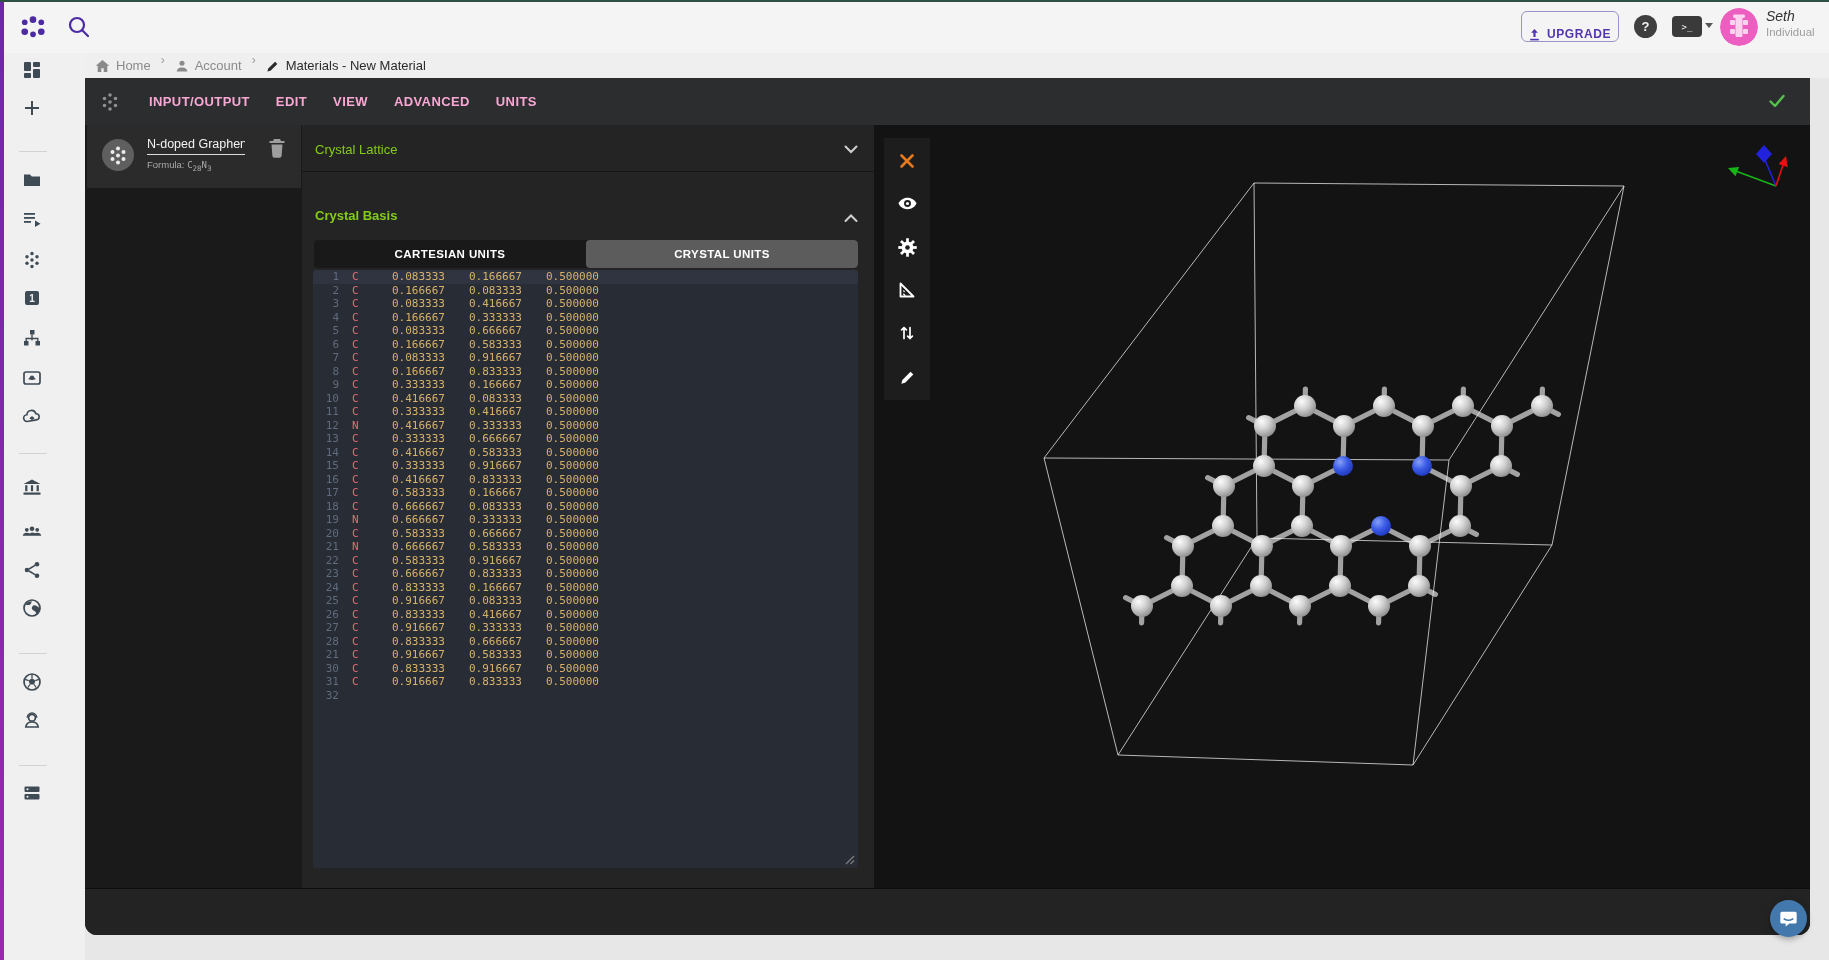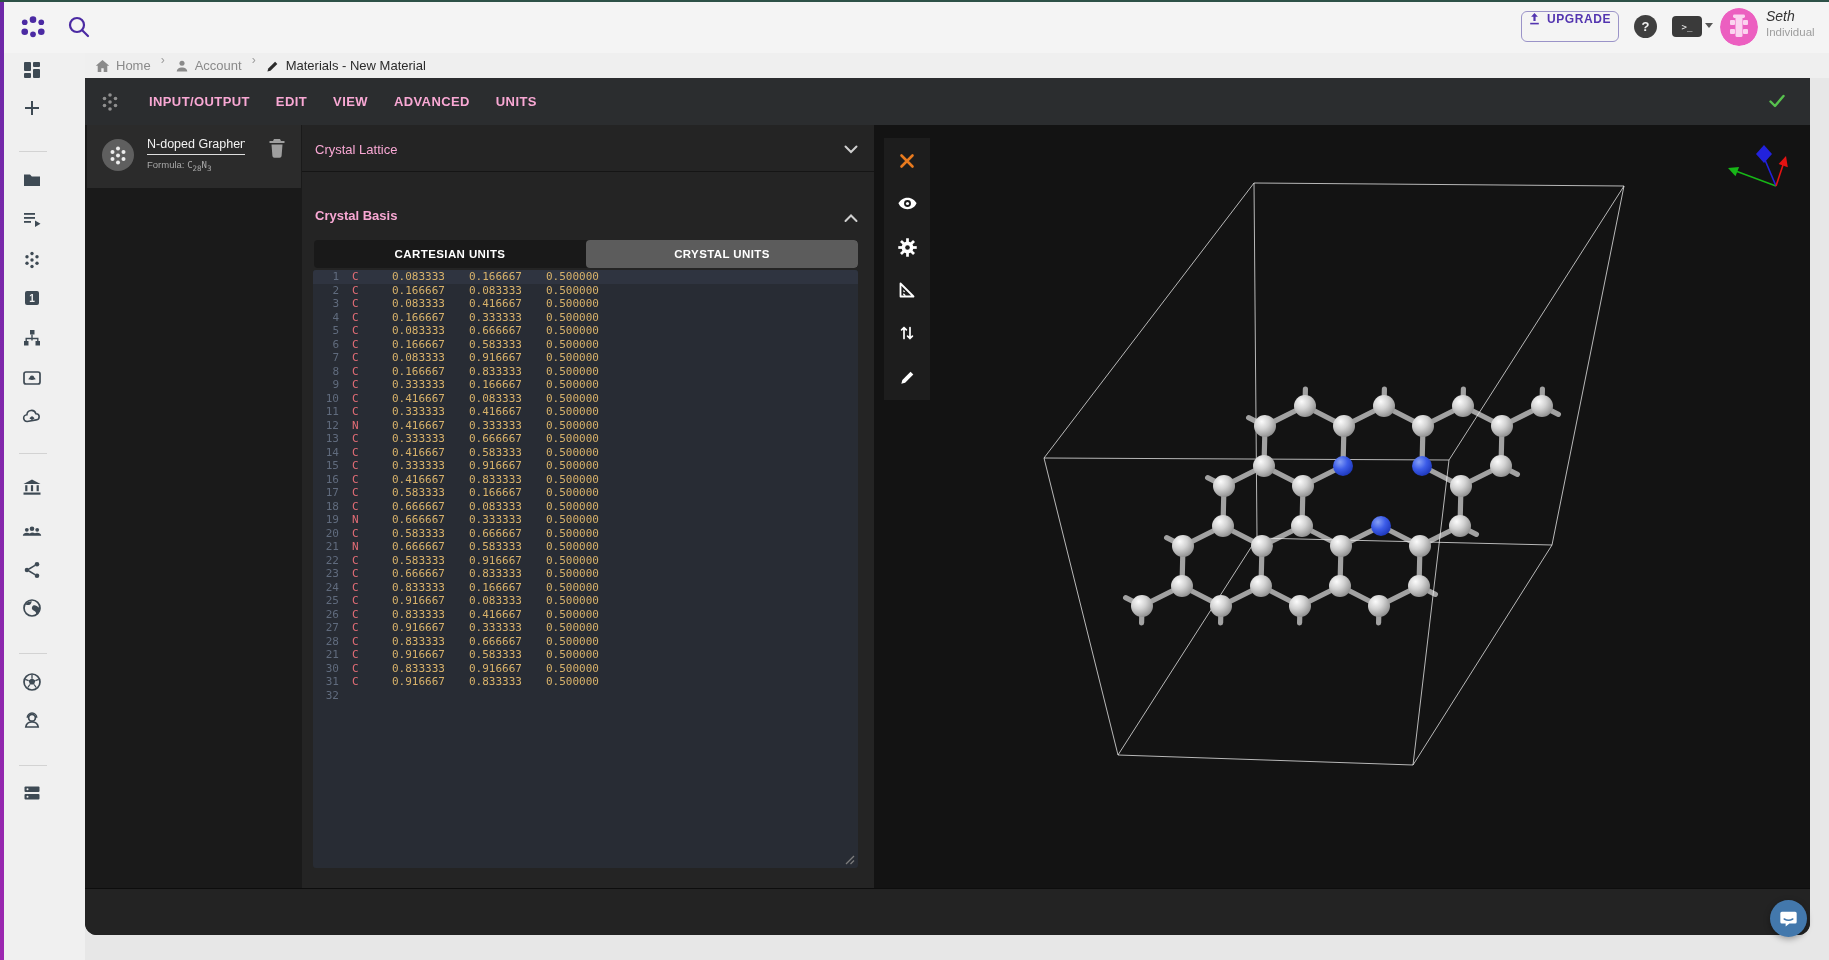--- a/index.html
+++ b/index.html
@@ -12,21 +12,21 @@
   .topbar{left:4px;top:2px;width:1825px;height:51px;background:#f4f4f4;}
   .breadcrumb-row{left:85px;top:53px;width:1744px;height:25px;background:#efefef;display:flex;}
   .sidebar{left:4px;top:53px;width:81px;height:907px;background:#f0f0f0;}
   .side-item{position:absolute;left:16px;width:24px;height:24px;display:flex;align-items:center;justify-content:center;cursor:pointer;}
   .side-item svg{fill:#3e4a54;}
   .side-divider{position:absolute;left:15px;width:28px;height:1px;background:#d3d3d3;}
   
   .logo{left:16px;top:13px;width:26px;height:24px;}
   .search-btn{left:62px;top:12px;width:26px;height:26px;}
   .upgrade-btn{left:1517px;top:9px;width:96px;height:29px;border:1.5px solid #9a93c8;border-radius:6px;
-    display:flex;align-items:flex-start;justify-content:center;gap:7px;color:#5335b0;font-size:12px;font-weight:700;
+    display:flex;align-items:flex-end;justify-content:center;gap:7px;color:#5335b0;font-size:12px;font-weight:700;
     letter-spacing:.6px;background:transparent;cursor:pointer;}
   .help-btn{left:1630px;top:13px;width:23px;height:23px;border-radius:50%;background:#3f3f3f;color:#f2f2f2;
     display:flex;align-items:center;justify-content:center;font-size:13px;font-weight:700;cursor:pointer;}
   .term-btn{left:1668px;top:14px;width:30px;height:21px;border-radius:4px;background:#3a3a3a;color:#eee;
     display:flex;align-items:center;justify-content:center;font-family:"DejaVu Sans Mono",monospace;font-size:9px;cursor:pointer;}
   .term-caret{left:1701px;top:21px;width:0;height:0;border-left:4px solid transparent;border-right:4px solid transparent;border-top:5px solid #555;}
   .avatar{left:1716px;top:6px;width:38px;height:38px;border-radius:50%;overflow:hidden;cursor:pointer;}
   .user-name{left:1762px;top:6px;font-size:14px;color:#333;font-weight:500;font-style:italic;}
   .user-plan{left:1762px;top:24px;font-size:11.5px;color:#9e9e9e;}
   
@@ -44,21 +44,21 @@
   .left-panel{position:absolute;left:0;top:47px;width:217px;height:763px;background:#1a1a1a;border-right:1px solid #111;}
   .mat-item{position:absolute;left:2px;top:0px;width:214px;height:63px;background:#2b2b2b;cursor:pointer;}
   .mat-avatar{position:absolute;left:15px;top:14px;width:32px;height:32px;border-radius:50%;background:#5f5f5f;}
   .mat-name{position:absolute;left:60px;top:12px;width:98px;font-size:12.5px;color:#f2f2f2;
     border-bottom:1px solid #dedede;padding-bottom:3px;white-space:nowrap;overflow:hidden;cursor:text;}
   .mat-formula{position:absolute;left:60px;top:34px;font-size:9.5px;color:#a8a8a8;}
   .mat-formula sub{font-size:7.5px;}
   .mat-trash{position:absolute;left:180px;top:12px;width:20px;height:22px;cursor:pointer;}
   .mid-panel{position:absolute;left:217px;top:47px;width:572px;height:763px;background:#242424;border-right:2px solid #0e0e0e;}
   .sec-header{position:absolute;left:0;width:572px;display:flex;align-items:center;justify-content:space-between;
-    padding:0 16px 0 13px;box-sizing:border-box;color:#f9a8d4;font-size:13px;cursor:pointer;}
+    padding:0 16px 0 13px;box-sizing:border-box;color:#84cc16;font-size:13px;cursor:pointer;}
   .sec-header.h1{top:3px;height:44px;border-bottom:1px solid #151515;}
   .sec-header.h2{top:48px;height:64px;align-items:flex-end;padding-bottom:14px;font-weight:bold;}
   .tabs{position:absolute;left:12px;top:115px;width:544px;height:28px;background:#191919;border-radius:4px;display:flex;overflow:hidden;}
   .tab{flex:1;display:flex;align-items:center;justify-content:center;font-size:11.5px;font-weight:700;
     letter-spacing:.4px;color:#fff;cursor:pointer;}
   .tab.active{background:#5c5c5c;border-radius:4px;}
   
   .editor{position:absolute;left:11px;top:145px;width:545px;height:598px;background:#282c34;border-radius:3px;
     font-family:"DejaVu Sans Mono",monospace;font-size:11px;overflow:hidden;cursor:text;}
   .ed-row{display:flex;height:13.5px;line-height:13.5px;white-space:pre;}

